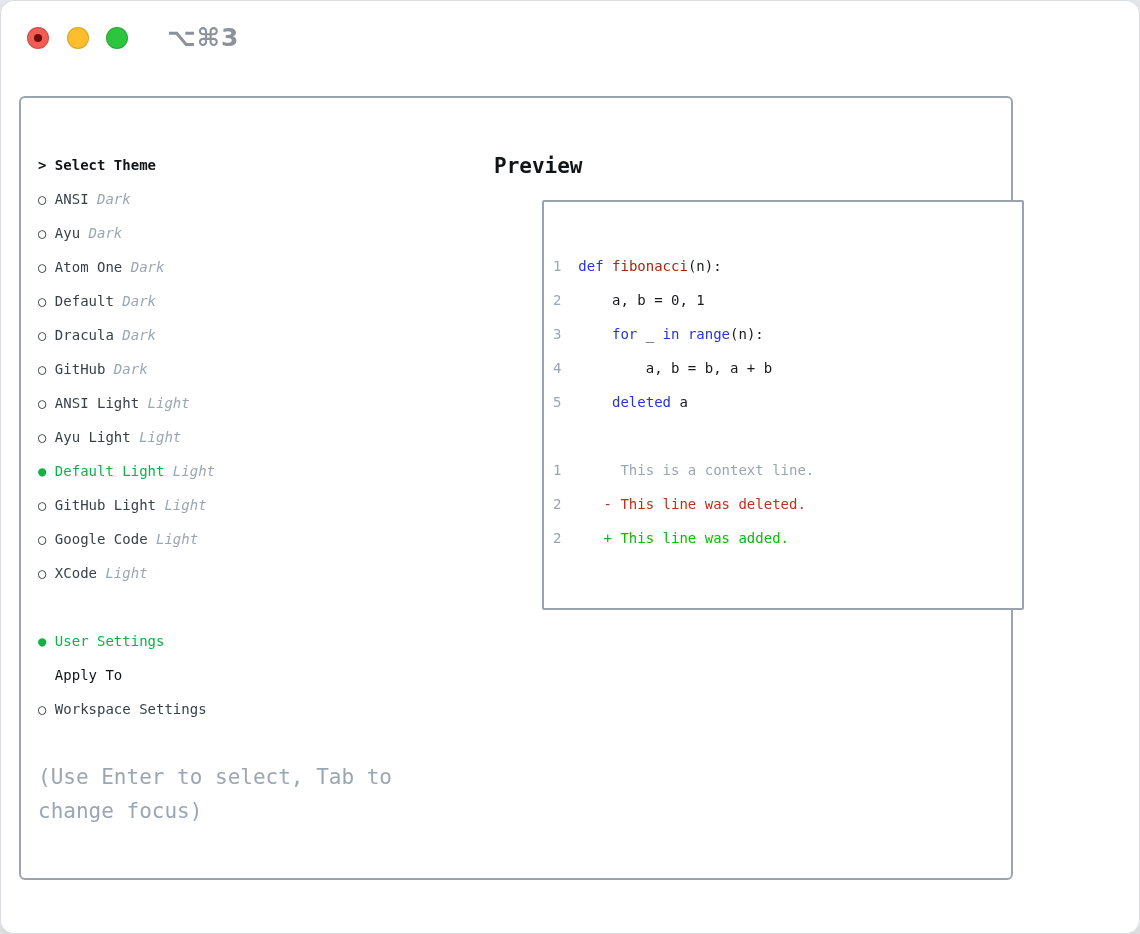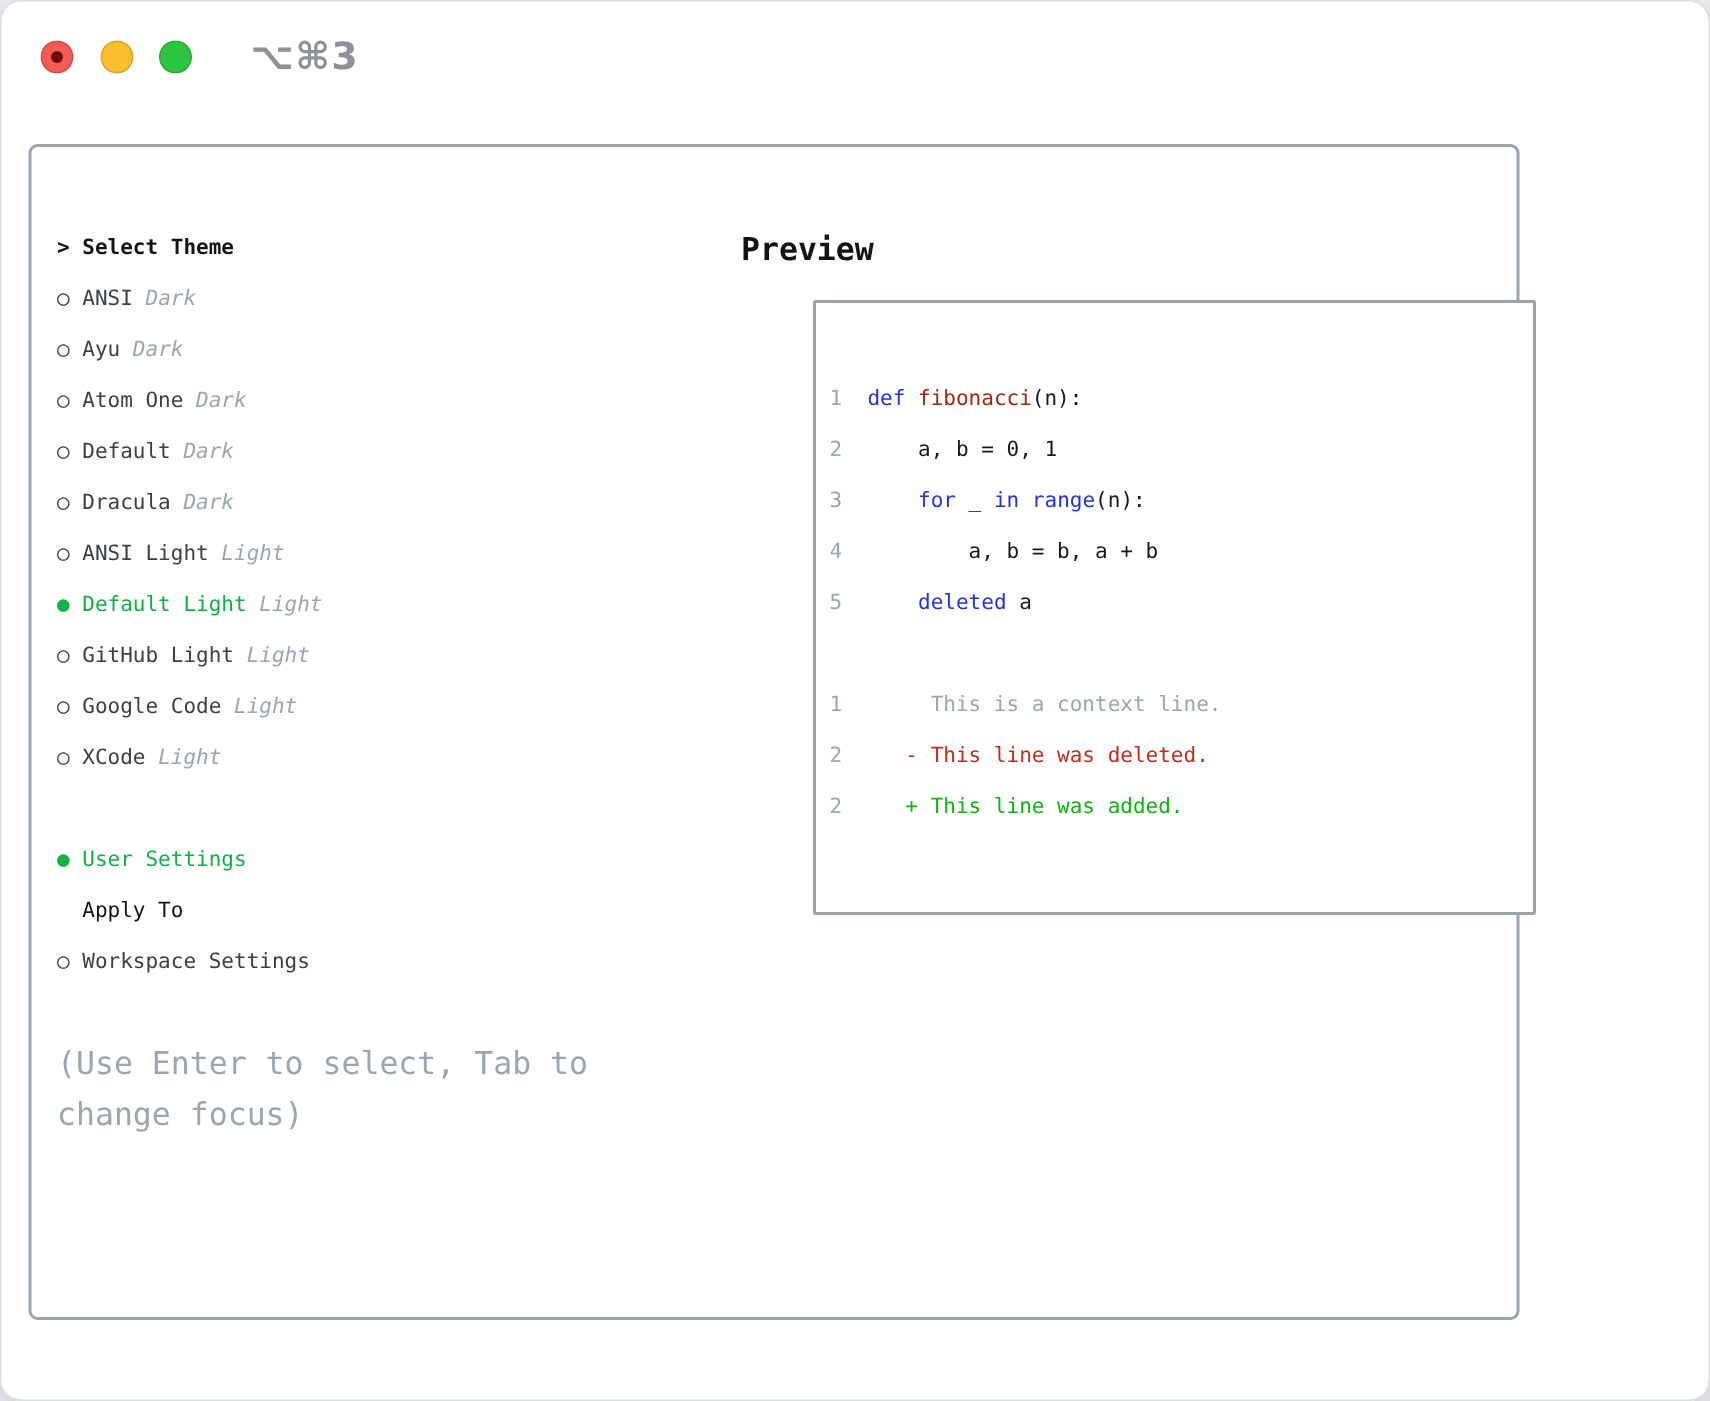--- a/index.html
+++ b/index.html
@@ -71,21 +71,23 @@
   <div class="dialog"></div>
 
   <div class="left-col">
     <div id="theme-list">
       <div class="row trow"><span class="bullet">&gt;</span><span>Select Theme</span></div>
     <div class="row"><span class="bullet">○</span><span class="name">ANSI</span><span class="suffix"> Dark</span></div>
         <div class="row"><span class="bullet">○</span><span class="name">Ayu</span><span class="suffix"> Dark</span></div>
         <div class="row"><span class="bullet">○</span><span class="name">Atom One</span><span class="suffix"> Dark</span></div>
         <div class="row"><span class="bullet">○</span><span class="name">Default</span><span class="suffix"> Dark</span></div>
         <div class="row"><span class="bullet">○</span><span class="name">Dracula</span><span class="suffix"> Dark</span></div>
+        <div class="row"><span class="bullet">○</span><span class="name">GitHub</span><span class="suffix"> Dark</span></div>
         <div class="row"><span class="bullet">○</span><span class="name">ANSI Light</span><span class="suffix"> Light</span></div>
+        <div class="row"><span class="bullet">○</span><span class="name">Ayu Light</span><span class="suffix"> Light</span></div>
         <div class="row"><span class="bullet on">●</span><span class="name on">Default Light</span><span class="suffix"> Light</span></div>
         <div class="row"><span class="bullet">○</span><span class="name">GitHub Light</span><span class="suffix"> Light</span></div>
         <div class="row"><span class="bullet">○</span><span class="name">Google Code</span><span class="suffix"> Light</span></div>
         <div class="row"><span class="bullet">○</span><span class="name">XCode</span><span class="suffix"> Light</span></div>
       </div>
     <div id="apply-list">
       <div class="row"><span class="bullet on">●</span><span class="name on">User Settings</span></div>
     <div class="row"><span class="bullet"></span><span class="apply-title">Apply To</span></div>
         <div class="row"><span class="bullet">○</span><span class="name">Workspace Settings</span></div>
       </div>

